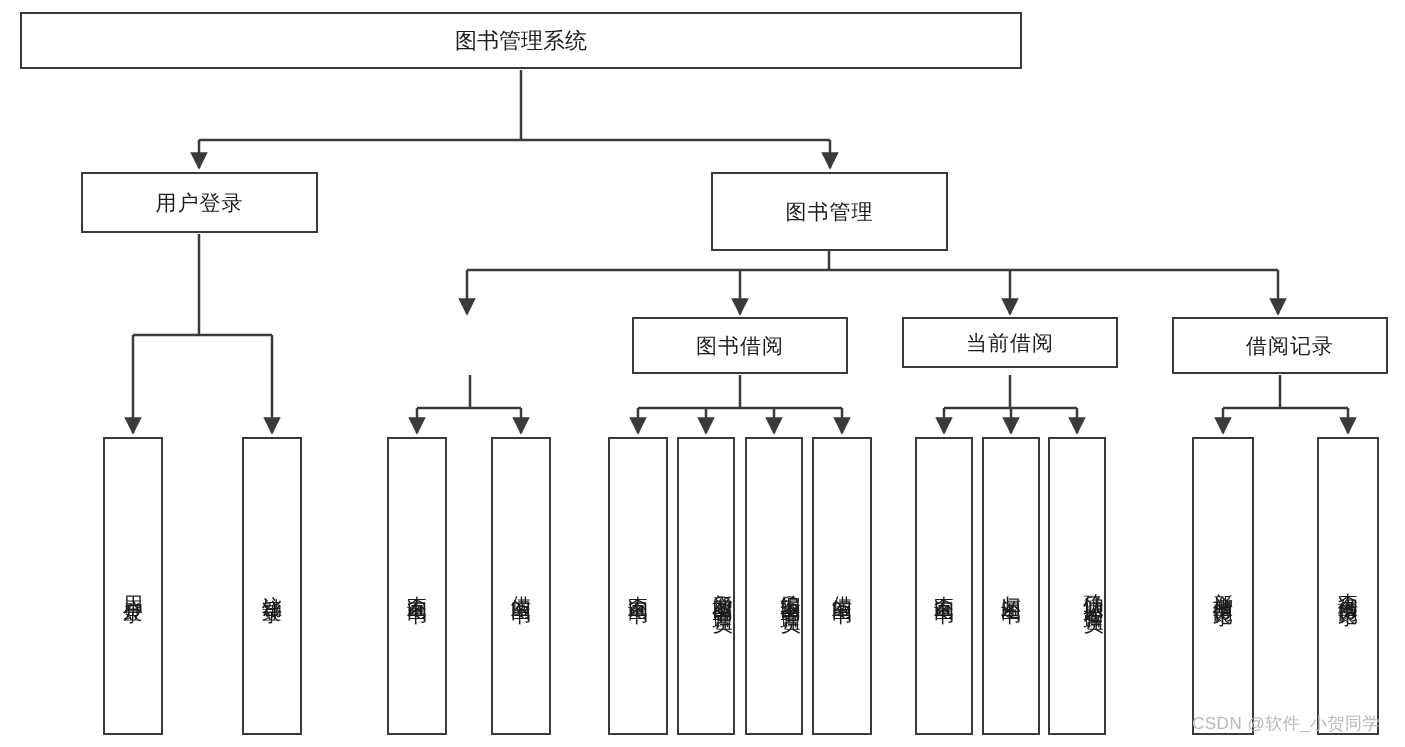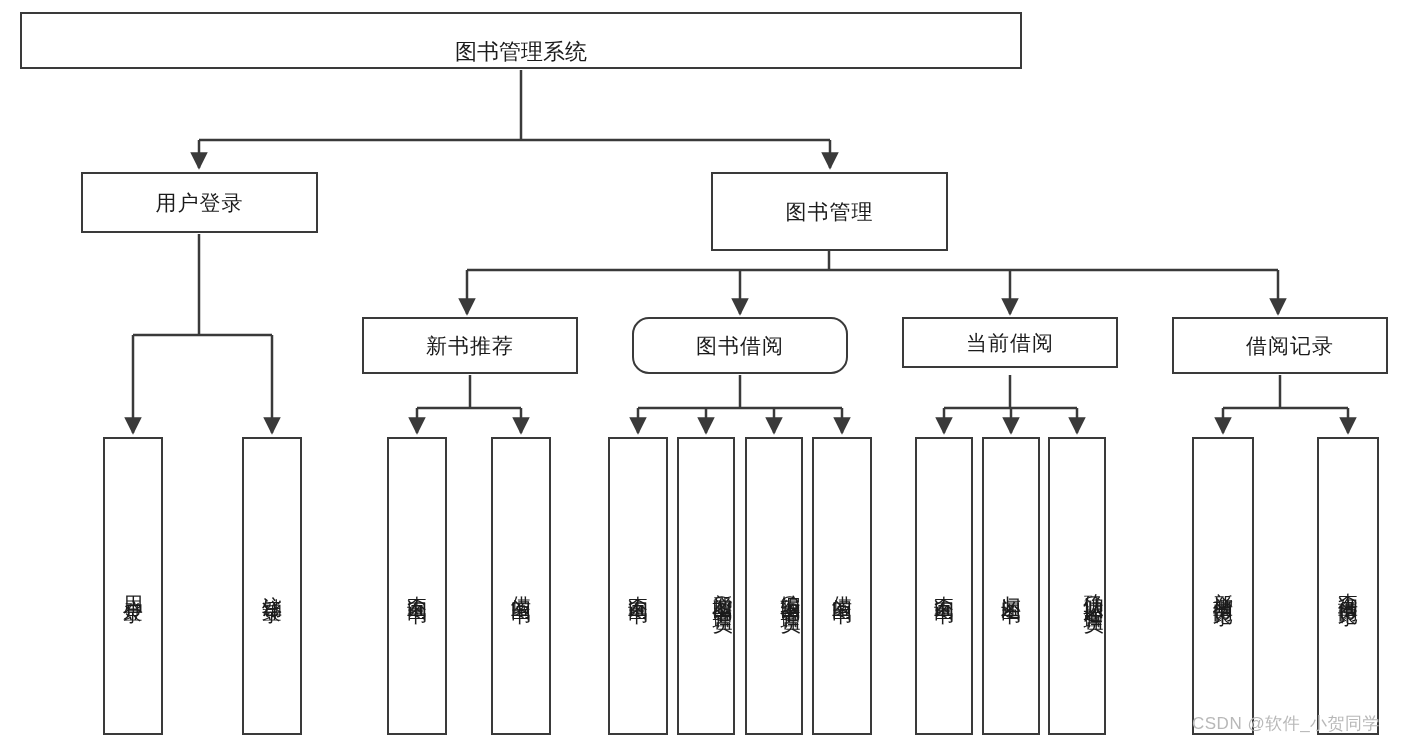--- a/index.html
+++ b/index.html
@@ -117,35 +117,32 @@
       <path d="M 1011 408 L 1011 433" marker-end="url(#arrow)"></path>
       <path d="M 1077 408 L 1077 433" marker-end="url(#arrow)"></path>
 
       <path d="M 1280 375 L 1280 408"></path>
       <path d="M 1223 408 L 1348 408"></path>
       <path d="M 1223 408 L 1223 433" marker-end="url(#arrow)"></path>
       <path d="M 1348 408 L 1348 433" marker-end="url(#arrow)"></path>
     </g>
   </svg>
 
-  <div class="node root" style="left:20px; top:12px; width:1002px; height:57px;align-items:flex-end;">
+  <div class="node root" style="left:20px; top:12px; width:1002px; height:57px;">
     <span>图书管理系统</span>
   </div>
 
   <div class="node horiz" style="left:81px; top:172px; width:237px; height:61px;">
     <span>用户登录</span>
   </div>
   <div class="node horiz" style="left:711px; top:172px; width:237px; height:79px;">
     <span>图书管理</span>
   </div>
 
-  <div class="node horiz" style="left:362px; top:317px; width:216px; height:57px;">
-    <span>新书推荐</span>
-  </div>
-  <div class="node horiz" style="left:632px; top:317px; width:216px; height:57px;border-radius:17px;">
+  <div class="node horiz" style="left:632px; top:317px; width:216px; height:57px;">
     <span>图书借阅</span>
   </div>
   <div class="node horiz" style="left:902px; top:317px; width:216px; height:51px;">
     <span>当前借阅</span>
   </div>
   <div class="node horiz" style="left:1172px; top:317px; width:216px; height:57px;padding-left:20px;">
     <span>借阅记录</span>
   </div>
 
   <div class="node vert centered" style="left:103px; top:437px; width:60px; height:298px;">

